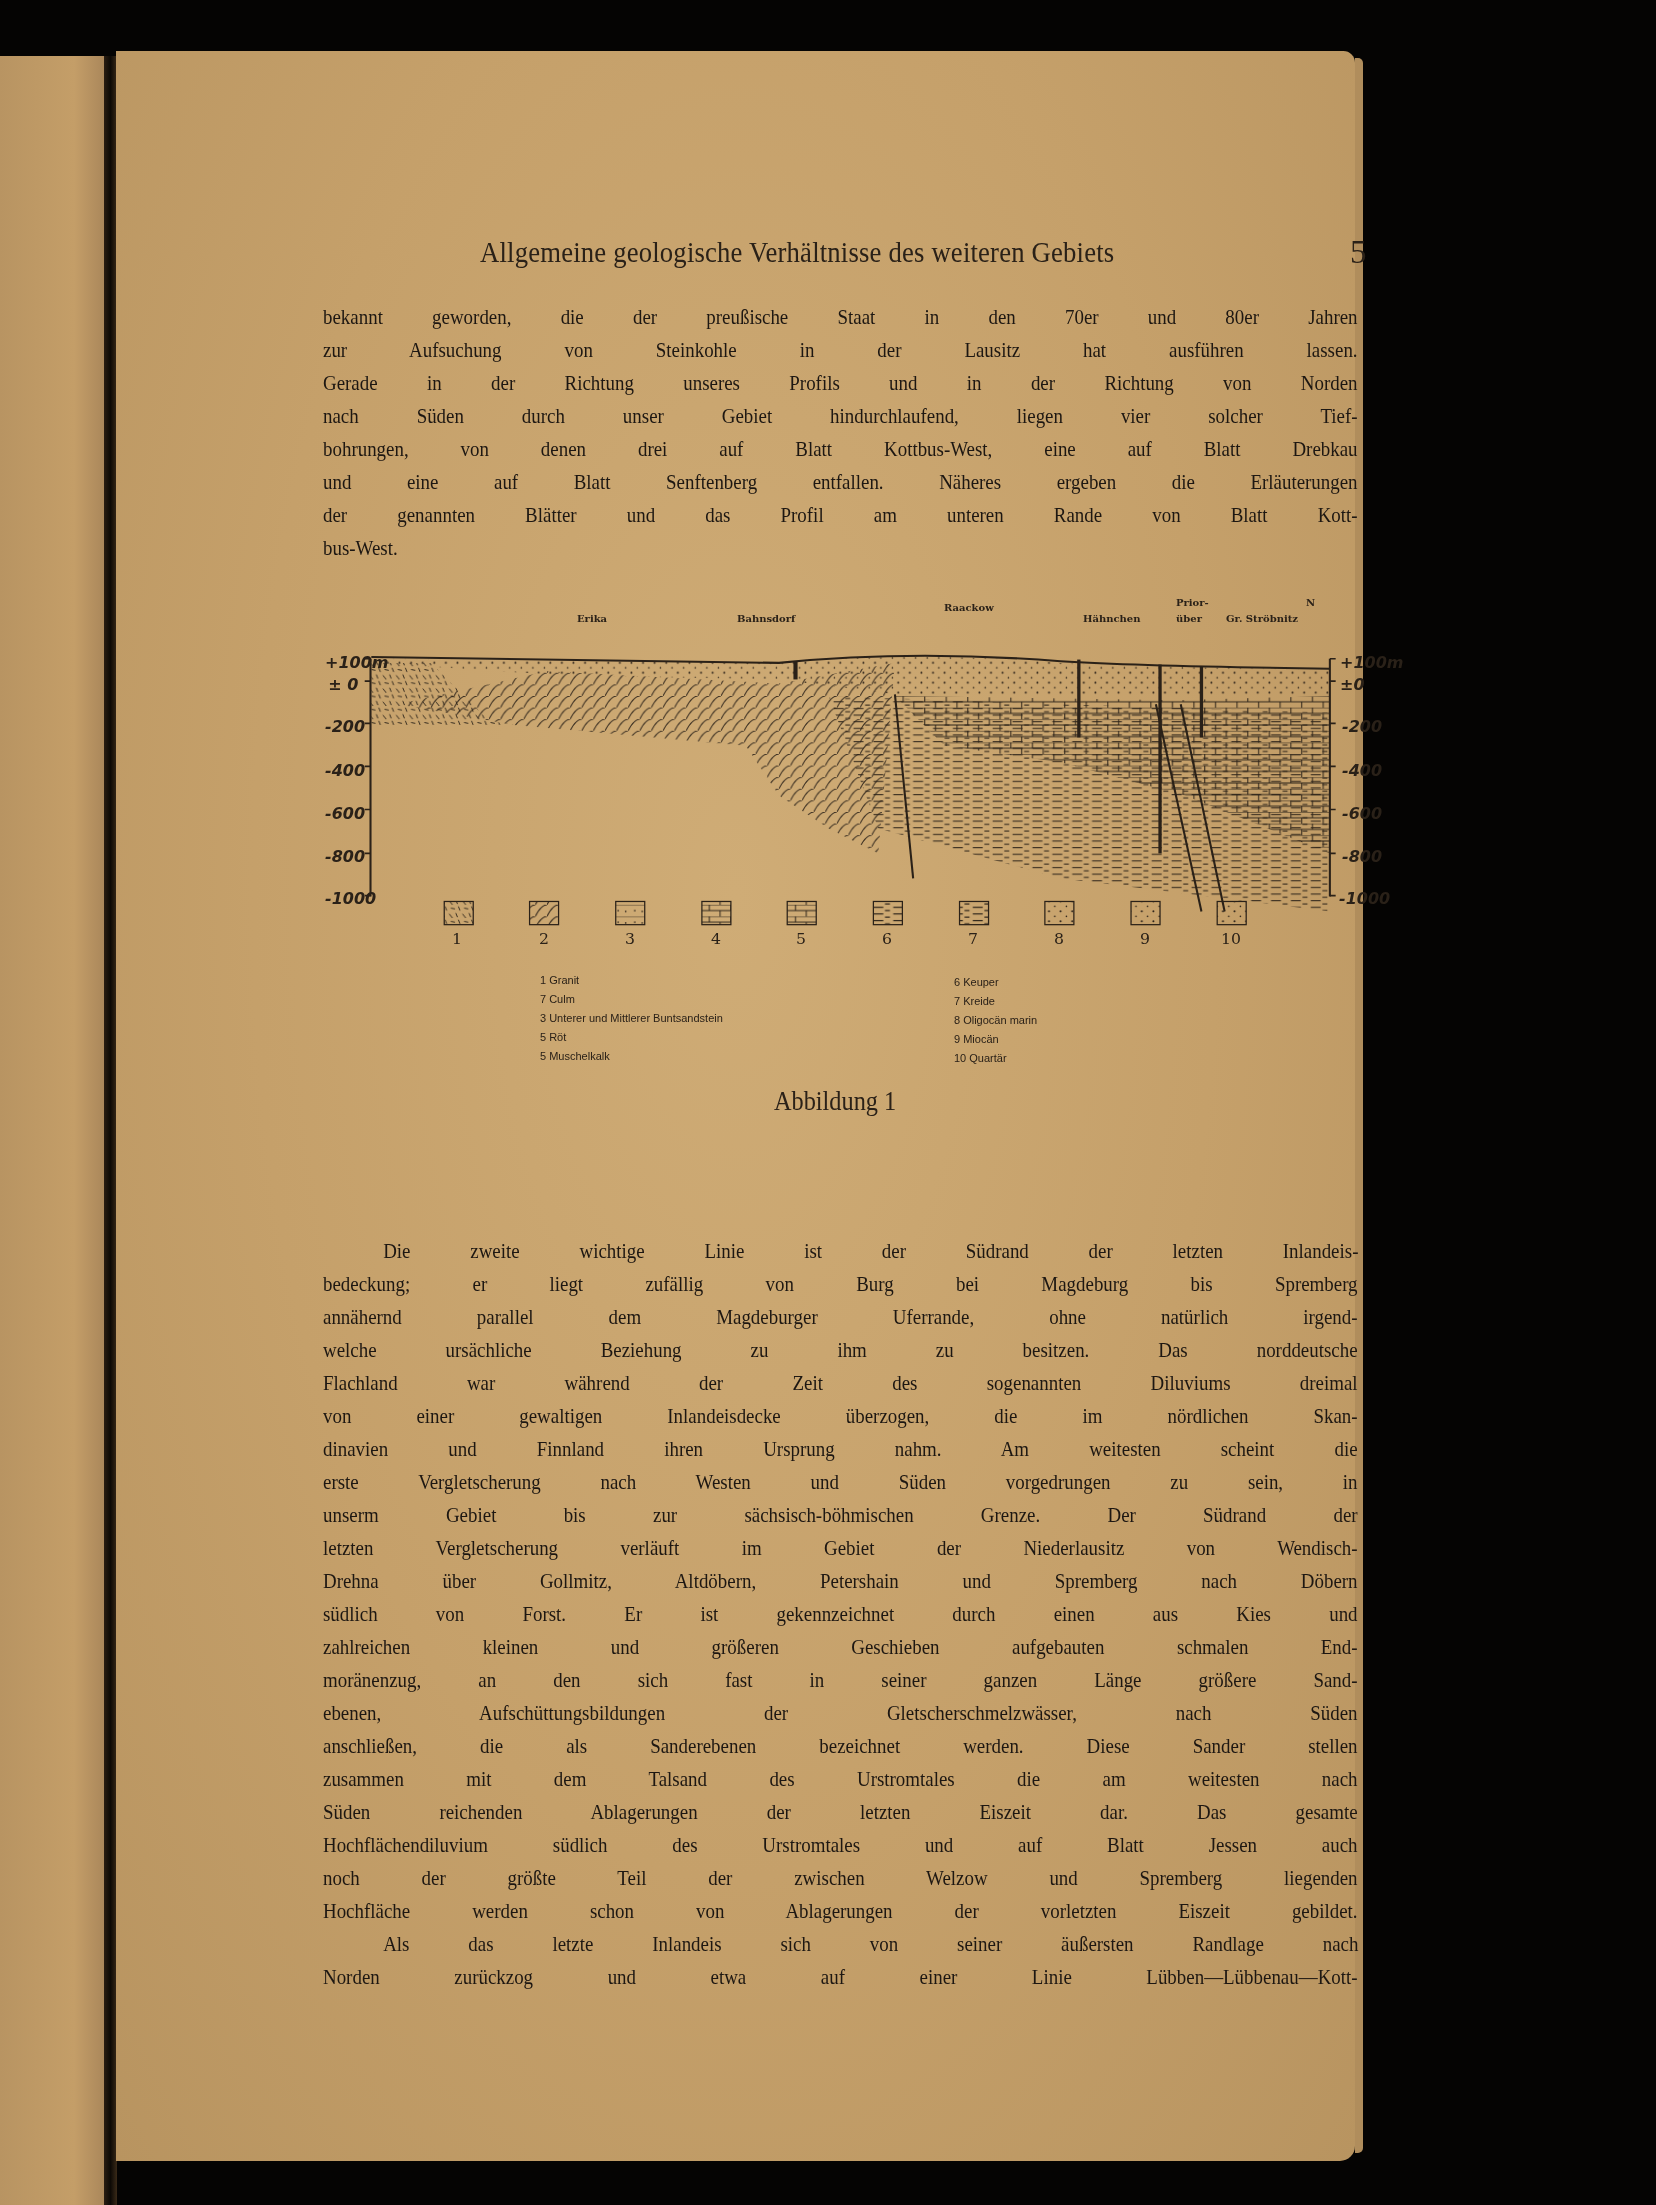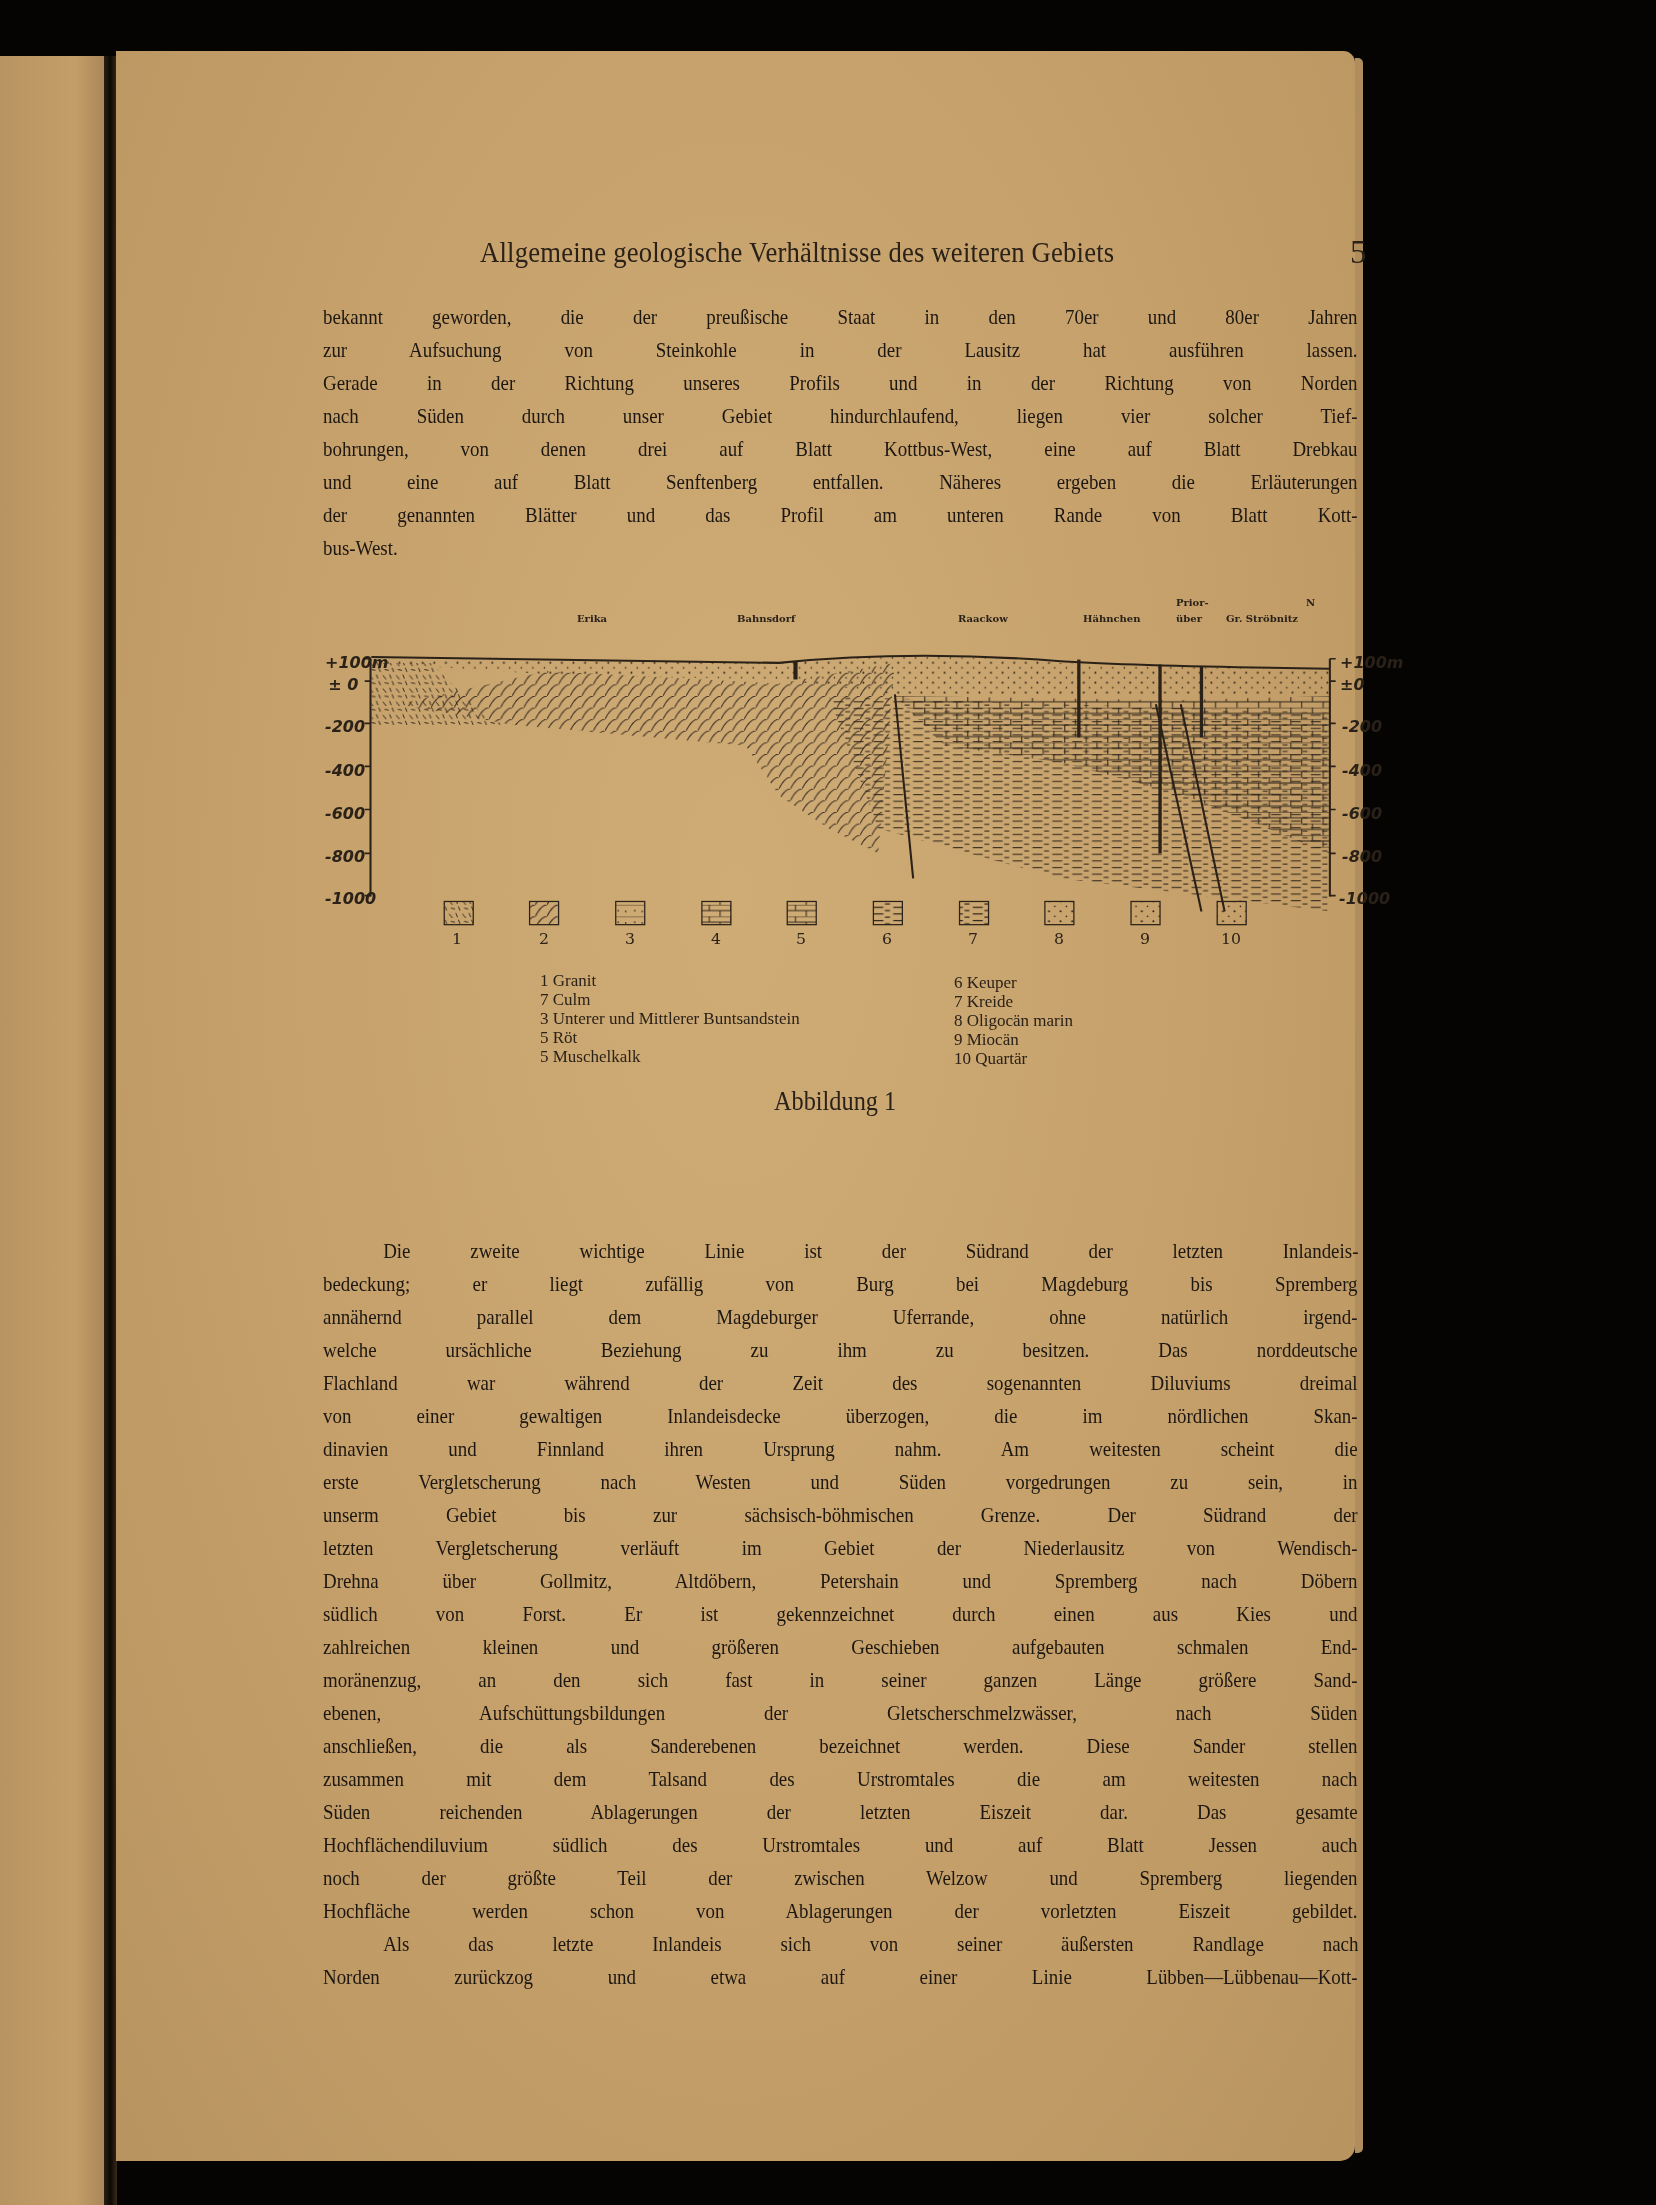--- a/index.html
+++ b/index.html
@@ -13,21 +13,21 @@
   .run-head { position:absolute; top:236px; left:480px; font-size:29px; color:#2a2118; letter-spacing:0.2px; transform:scaleX(0.92); transform-origin:left; white-space:nowrap; }
   .page-num { position:absolute; top:234px; left:1350px; font-size:33px; color:#2a2118; }
   .text-block { position:absolute; left:323px; width:1035px; color:#1d1712; font-size:22px; line-height:33px; }
   .line { display:block; white-space:nowrap; text-align:justify; text-align-last:justify; transform:scaleX(0.86); transform-origin:left; width:1203px; }
   .line.last { text-align-last:left; }
   .line.indent { padding-left:70px; width:1134px; }
   .figure { position:absolute; left:315px; top:580px; width:1077px; height:464px; }
   .site { position:absolute; font-family:"DejaVu Serif", serif; font-size:10px; font-weight:bold; color:#2a2118; white-space:nowrap; }
   .axis-lab { position:absolute; font-family:"DejaVu Sans", sans-serif; font-style:italic; font-weight:bold; font-size:16px; color:#2a2118; white-space:nowrap; }
   .legend-num { position:absolute; font-family:"DejaVu Serif", serif; font-size:15.7px; color:#2a2118; }
-  .legend-text { position:absolute; font-family:Liberation Serif, serif; font-size:17px; color:#2a2118; line-height:19px; white-space:nowrap; }
+  .legend-text { position:absolute; font-family:Liberation Sans, sans-serif; font-size:11px; color:#2a2118; line-height:19px; white-space:nowrap; }
   .caption { position:absolute; top:1086px; left:774px; font-size:27px; color:#2a2118; transform:scaleX(0.9); transform-origin:left; white-space:nowrap; }
 </style>
 </head>
 <body>
 
 <div class="left-page"></div>
 <div class="gutter"></div>
 <div class="page"></div>
 <div class="page-edge"></div>
 
@@ -44,21 +44,21 @@
   <span class="line">der genannten Blätter und das Profil am unteren Rande von Blatt Kott-</span>
   <span class="line last">bus-West.</span>
 </div>
 
 <div class="figure">
 
   <span class="site" style="left:861px;top:16.6px;">Prior-</span>
   <span class="site" style="left:991px;top:16.6px;">N</span>
   <span class="site" style="left:262px;top:33px;">Erika</span>
   <span class="site" style="left:422px;top:33px;">Bahnsdorf</span>
-  <span class="site" style="left:629px;top:33px;margin-left:14px;">Raackow</span>
+  <span class="site" style="left:629px;top:22px;">Raackow</span>
   <span class="site" style="left:768px;top:33px;">Hähnchen</span>
   <span class="site" style="left:861px;top:33px;">über</span>
   <span class="site" style="left:911px;top:33px;">Gr. Ströbnitz</span>
 
   <span class="axis-lab" style="left:10px;top:73px;">+100m</span>
   <span class="axis-lab" style="left:13.2px;top:95px;">± 0</span>
   <span class="axis-lab" style="left:10px;top:137px;">-200</span>
   <span class="axis-lab" style="left:10px;top:181px;">-400</span>
   <span class="axis-lab" style="left:10px;top:224px;">-600</span>
   <span class="axis-lab" style="left:10px;top:267px;">-800</span>

